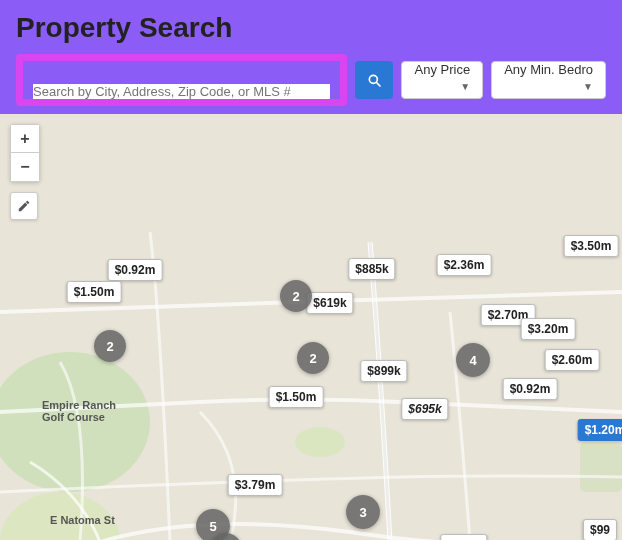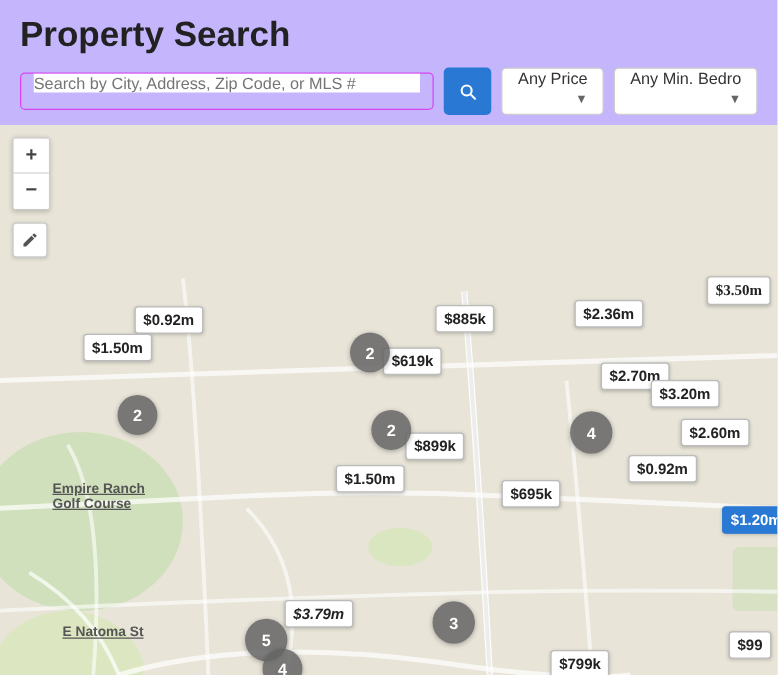--- a/index.html
+++ b/index.html
@@ -1,24 +1,24 @@
 <!DOCTYPE html>
 <html><head>
   <meta charset="utf-8">
   <style>
     * { box-sizing: border-box; margin: 0; padding: 0; }
     body { font-family: Arial, sans-serif; width: 622px; height: 540px; overflow: hidden; background: #fff; }
 
     #app { width: 622px; height: 540px; display: flex; flex-direction: column; }
 
-    .header { padding: 12px 16px 8px 16px; background: #c4b5fd; }
+    .header { padding: 12px 16px 8px 16px; background: #8b5cf6; }
     .header h1 { font-size: 28px; font-weight: 700; color: #222; margin-bottom: 10px; }
 
     .search-bar { display: flex; align-items: center; gap: 8px; }
-    .search-input-wrap { flex: 1; border: 1px solid #d946ef; border-radius: 4px; display: flex; align-items: flex-start; padding: 0 10px; height: 30px; }
+    .search-input-wrap { flex: 1; border: 7px solid #d946ef; border-radius: 4px; display: flex; align-items: flex-end; padding: 0 10px; height: 52px; }
     .search-input-wrap input { border: none; outline: none; width: 100%; font-size: 13px; color: #555; }
     .search-btn { background: #2979d4; border: none; border-radius: 4px; width: 38px; height: 38px; cursor: pointer; display: flex; align-items: center; justify-content: center; }
     .search-btn svg { fill: #fff; }
     .filter-btn { border: 1px solid #ccc; border-radius: 4px; background: #fff; padding: 0 12px; height: 38px; font-size: 13px; color: #333; cursor: pointer; display: flex; align-items: flex-end; gap: 4px; white-space: nowrap; flex-direction: column; }
     .filter-btn .chevron { font-size: 10px; color: #666; }
 
     .map-area { flex: 1; position: relative; background: #e8e0d0; overflow: hidden; }
 
     
     .map-bg {
@@ -103,21 +103,20 @@
       display: flex; align-items: center; justify-content: center;
       box-shadow: 0 1px 3px rgba(0,0,0,0.15);
     }
 
     .map-label {
       position: absolute;
       font-size: 11px;
       color: #555;
       font-weight: 600;
       pointer-events: none;
-      text-decoration: underline;
     }
   </style>
 </head>
 <body>
 
 <div id="app">
   <div class="header">
     <h1>Property Search</h1>
     <div class="search-bar">
       <div class="search-input-wrap">
@@ -174,32 +173,32 @@
     <button class="draw-btn">
       <svg width="14" height="14" viewBox="0 0 24 24">
         <path d="M3 17.25V21h3.75L17.81 9.94l-3.75-3.75L3 17.25zM20.71 7.04a1 1 0 0 0 0-1.41l-2.34-2.34a1 1 0 0 0-1.41 0l-1.83 1.83 3.75 3.75 1.83-1.83z" fill="#555"></path>
       </svg>
     </button>
 
     <div id="price-markers-container">
         <div class="price-marker" style="left: 135px; top: 145px;">$0.92m</div>
         <div class="price-marker" style="left: 94px; top: 167px;">$1.50m</div>
         <div class="price-marker" style="left: 372px; top: 144px;">$885k</div>
-        <div class="price-marker" style="left: 591px; top: 121px; font-family: Liberation Serif, serif;">$3.50m</div>
-        <div class="price-marker" style="left: 487px; top: 140px; text-align: center;">$2.36m</div>
+        <div class="price-marker" style="left: 591px; top: 121px;">$3.50m</div>
+        <div class="price-marker" style="left: 464px; top: 140px; text-align: center;">$2.36m</div>
         <div class="price-marker" style="left: 330px; top: 178px;">$619k</div>
         <div class="price-marker" style="left: 508px; top: 190px;">$2.70m</div>
         <div class="price-marker" style="left: 548px; top: 204px;">$3.20m</div>
         <div class="price-marker" style="left: 572px; top: 235px;">$2.60m</div>
         <div class="price-marker" style="left: 296px; top: 272px;">$1.50m</div>
-        <div class="price-marker" style="left: 348px; top: 246px; text-align: right;">$899k</div>
+        <div class="price-marker" style="left: 384px; top: 246px; text-align: right;">$899k</div>
         <div class="price-marker" style="left: 530px; top: 264px;">$0.92m</div>
-        <div class="price-marker" style="left: 425px; top: 284px;">$695k</div>
+        <div class="price-marker" style="left: 425px; top: 284px; font-style: italic;">$695k</div>
         <div class="price-marker highlight" style="left: 605px; top: 305px;">$1.20m</div>
-        <div class="price-marker" style="left: 255px; top: 380px; font-style: italic;">$3.79m</div>
+        <div class="price-marker" style="left: 255px; top: 360px;">$3.79m</div>
         <div class="price-marker" style="left: 464px; top: 420px;">$799k</div>
         <div class="price-marker" style="left: 600px; top: 405px;">$99</div>
       </div>
 
     <div id="cluster-markers-container">
         <div class="cluster-marker" style="left: 296px; top: 182px; width: 32px; height: 32px;">2</div>
         <div class="cluster-marker" style="left: 313px; top: 244px; width: 32px; height: 32px;">2</div>
         <div class="cluster-marker" style="left: 473px; top: 246px; width: 34px; height: 34px;">4</div>
         <div class="cluster-marker" style="left: 110px; top: 232px; width: 32px; height: 32px;">2</div>
         <div class="cluster-marker" style="left: 363px; top: 398px; width: 34px; height: 34px;">3</div>

